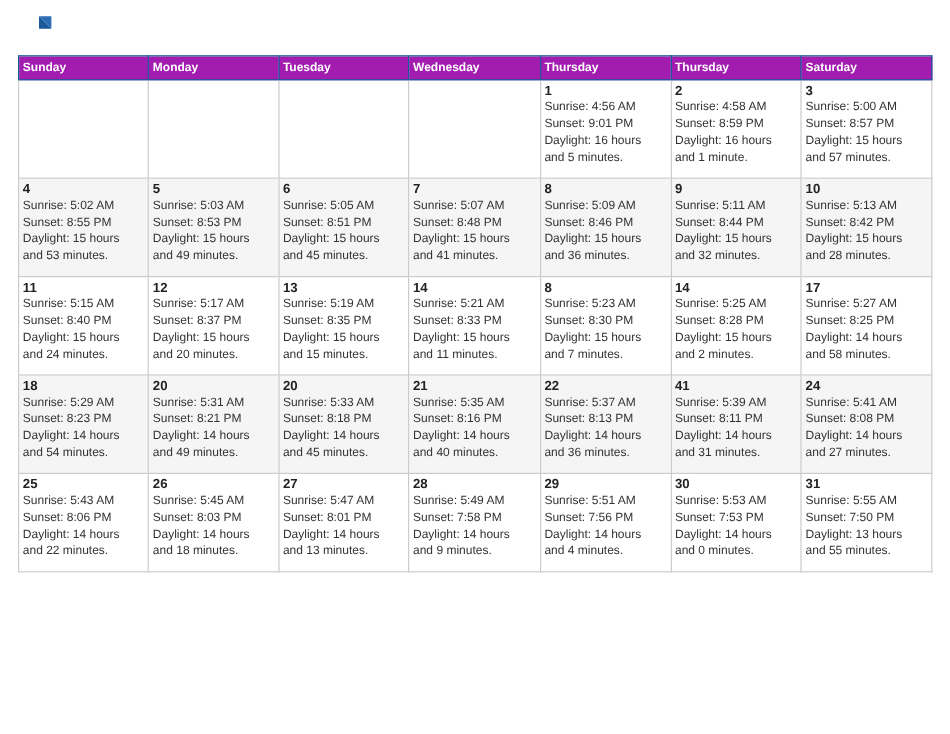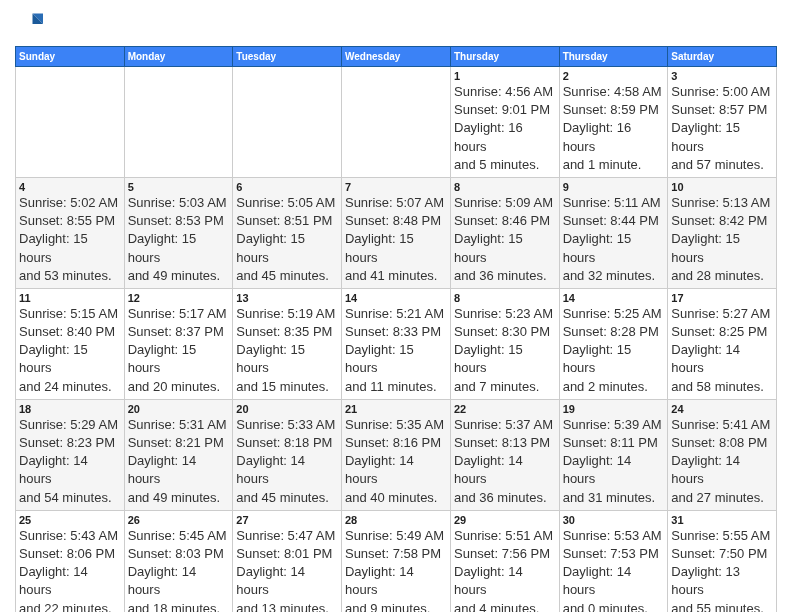--- a/index.html
+++ b/index.html
@@ -57,21 +57,21 @@
     .location {
       font-size: 13px;
       color: #444;
     }
     .calendar {
       width: 100%;
       border-collapse: collapse;
       font-size: 9.5px;
     }
     .calendar th {
-      background: #3b82f6;
+      background: #a21caf;
       color: #fff;
       padding: 4px 3px;
       text-align: left;
       font-size: 10px;
       font-weight: bold;
       border: 1px solid #1a5a9a;
       margin-top: 44px;
     }
     .calendar td {
       border: 1px solid #ccc;
@@ -84,21 +84,21 @@
     .calendar tr:nth-child(even) td {
       background: #f5f5f5;
     }
     .day-num {
       font-size: 11px;
       font-weight: bold;
       color: #222;
       margin-bottom: 1px;
     }
     .day-info {
-      font-size: 13px;
+      font-size: 10px;
       color: #333;
       line-height: 1.4;
     }
     .empty-cell {
       background: #fff !important;
     }
   </style>
 </head>
 <body>
 
@@ -226,21 +226,21 @@
           </td>
           <td>
             <div class="day-num">21</div>
             <div class="day-info">Sunrise: 5:35 AM<br>Sunset: 8:16 PM<br>Daylight: 14 hours<br>and 40 minutes.</div>
           </td>
           <td>
             <div class="day-num">22</div>
             <div class="day-info">Sunrise: 5:37 AM<br>Sunset: 8:13 PM<br>Daylight: 14 hours<br>and 36 minutes.</div>
           </td>
           <td>
-            <div class="day-num">19</div>
+            <div class="day-num">41</div>
             <div class="day-info">Sunrise: 5:39 AM<br>Sunset: 8:11 PM<br>Daylight: 14 hours<br>and 31 minutes.</div>
           </td>
           <td>
             <div class="day-num">24</div>
             <div class="day-info">Sunrise: 5:41 AM<br>Sunset: 8:08 PM<br>Daylight: 14 hours<br>and 27 minutes.</div>
           </td>
         </tr>
         <tr>
           <td>
             <div class="day-num">25</div>

